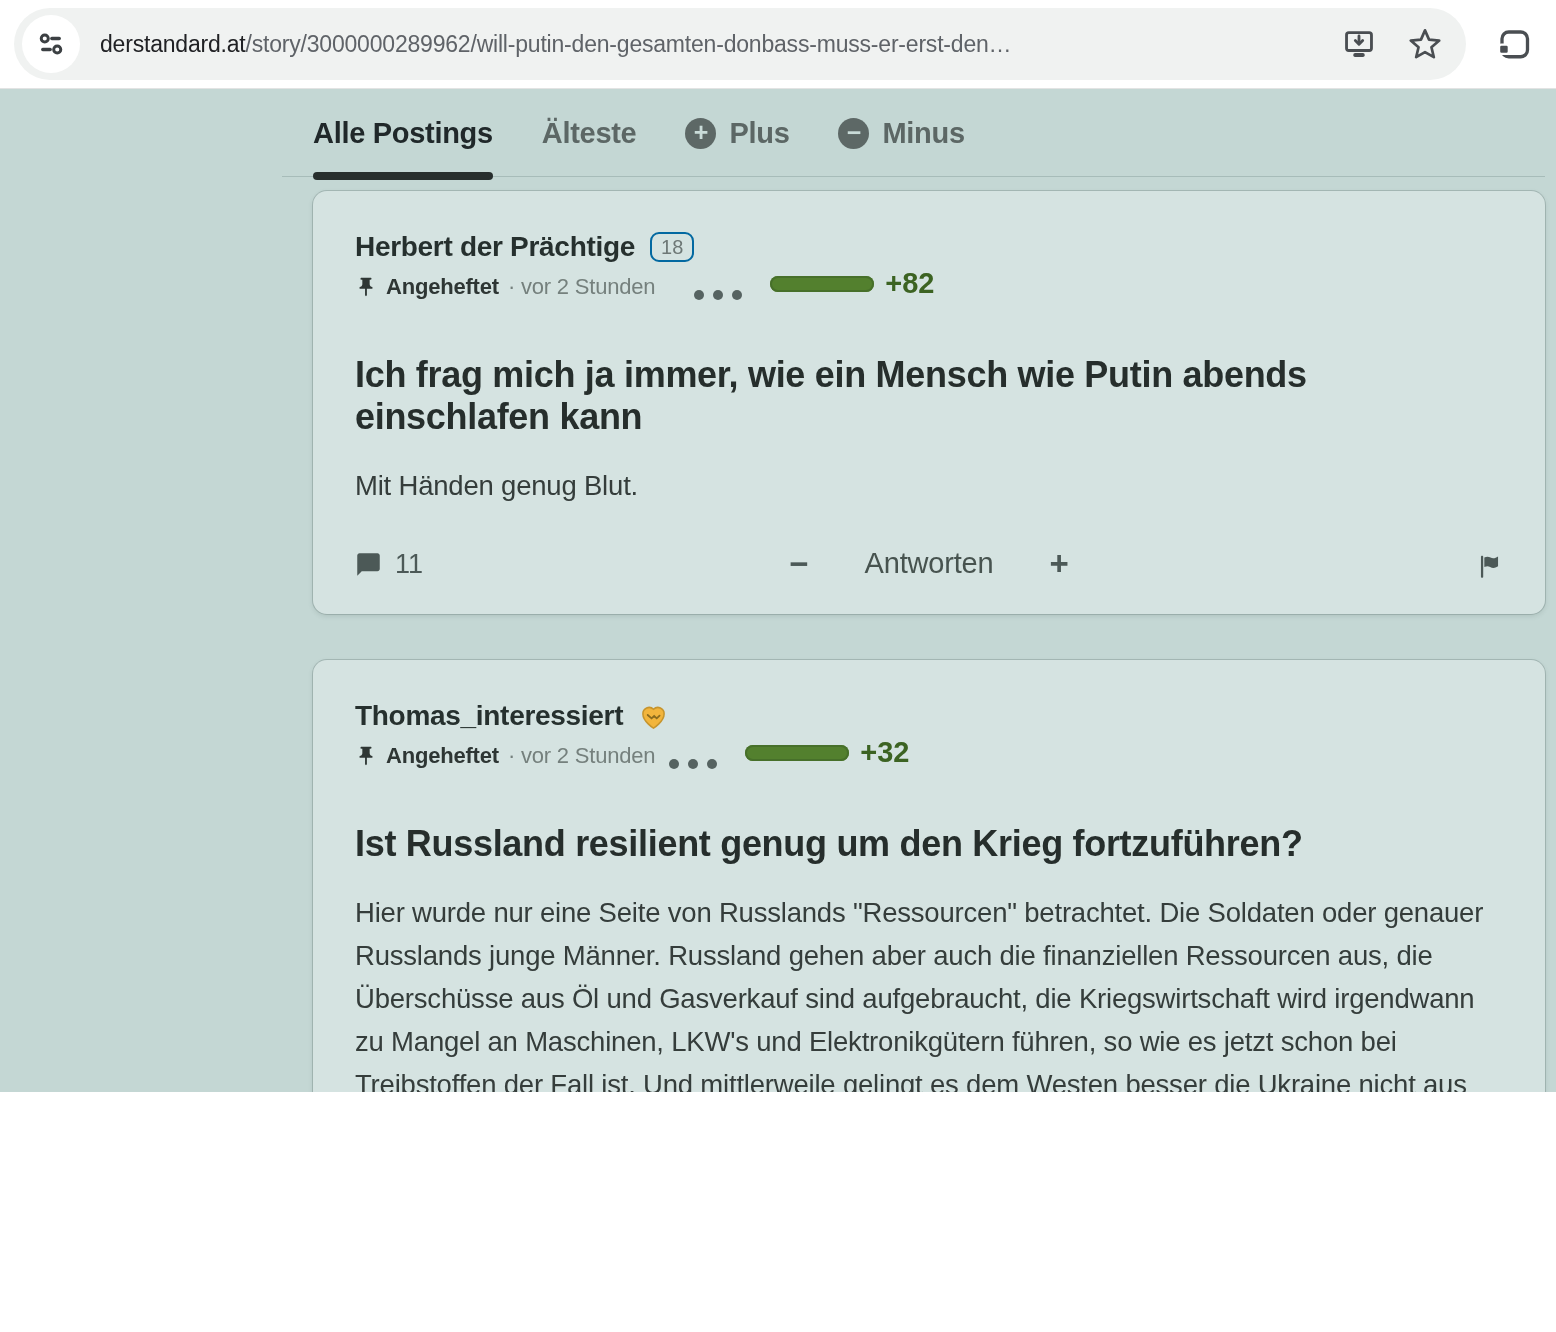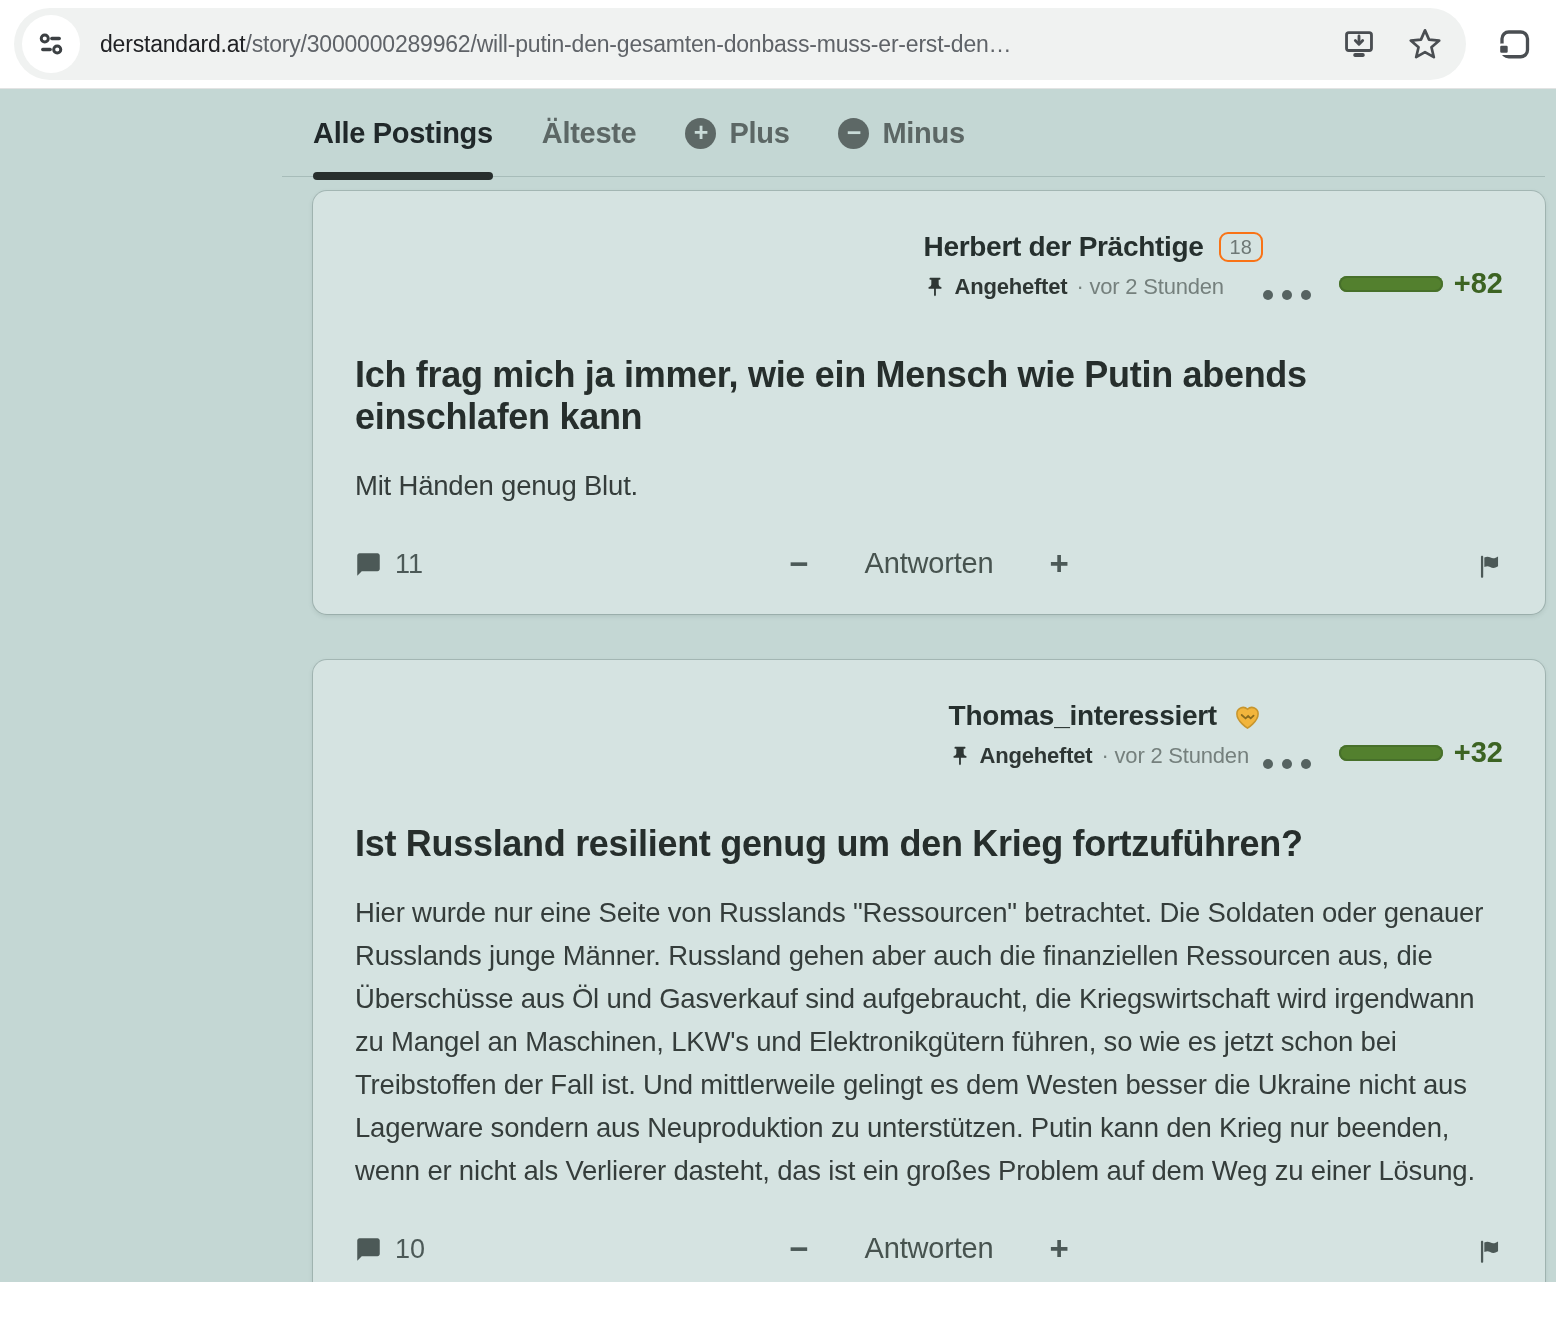--- a/index.html
+++ b/index.html
@@ -1,16 +1,16 @@
 <!DOCTYPE html>
 <html><head>
 <meta charset="utf-8">
 <style>
   html,body{margin:0;padding:0;background:#fff;}
-  .screen{position:relative;width:1556px;height:1282px;overflow:hidden;
+  .screen{position:relative;width:1556px;height:1092px;overflow:hidden;
           font-family:"Liberation Sans","DejaVu Sans",sans-serif;background:#14532d;}
 
   
   .chrome{height:89px;background:#fff;display:flex;align-items:center;
           padding-left:14px;box-sizing:border-box;border-bottom:1px solid #e2e3e3;}
   .url-pill{width:1452px;height:72px;border-radius:36px;background:#f0f2f1;
             display:flex;align-items:center;padding:0 14px 0 8px;box-sizing:border-box;}
   .pill-circle{width:58px;height:58px;border-radius:50%;background:#fff;
                display:flex;align-items:center;justify-content:center;margin-right:20px;flex:0 0 auto;}
   .url-text{flex:1;font-size:23px;color:#202124;white-space:nowrap;overflow:hidden;letter-spacing:-0.2px;}
@@ -35,24 +35,24 @@
   .circle-glyph{width:31px;height:31px;border-radius:50%;background:#5d6866;color:#c9dbd8;
                 font-size:25px;font-weight:bold;display:flex;align-items:center;justify-content:center;
                 line-height:1;box-sizing:border-box;padding-bottom:2px;}
 
   
   .card{margin-top:14px;background:#d5e3e1;border-radius:14px;
         box-shadow:0 0 0 1px rgba(108,130,125,.35),0 2px 5px rgba(70,95,90,.18);
         padding:40px 42px 34px;box-sizing:border-box;}
   .card + .card{margin-top:46px;}
 
-  .card-head{display:flex;justify-content:flex-end;margin-left:16px;}
+  .card-head{display:flex;justify-content:flex-start;}
   .author-row{display:flex;align-items:center;gap:15px;}
   .author{font-size:28px;font-weight:bold;color:#26302e;letter-spacing:-0.3px;cursor:pointer;}
-  .badge{font-size:20px;color:#6e7876;border:2px solid #f97316;border-radius:9px;
+  .badge{font-size:20px;color:#6e7876;border:2px solid #0369a1;border-radius:9px;
          padding:3px 9px;line-height:1;}
   .meta-row{display:flex;align-items:center;gap:9px;margin-top:11px;font-size:22px;}
   .pinned{font-weight:bold;color:#2e3634;letter-spacing:-0.2px;}
   .meta-time{color:#75807d;letter-spacing:-0.2px;}
 
   .head-right{display:flex;flex-direction:row;align-items:flex-end;gap:22px;padding-top:10px;}
   .dots{display:flex;gap:9px;margin-right:6px;cursor:pointer;}
   .dots span{width:10px;height:10px;border-radius:50%;background:#566361;}
   .rating-row{display:flex;align-items:center;gap:11px;}
   .rating-bar{width:104px;height:16px;border-radius:9px;background:#53802e;

